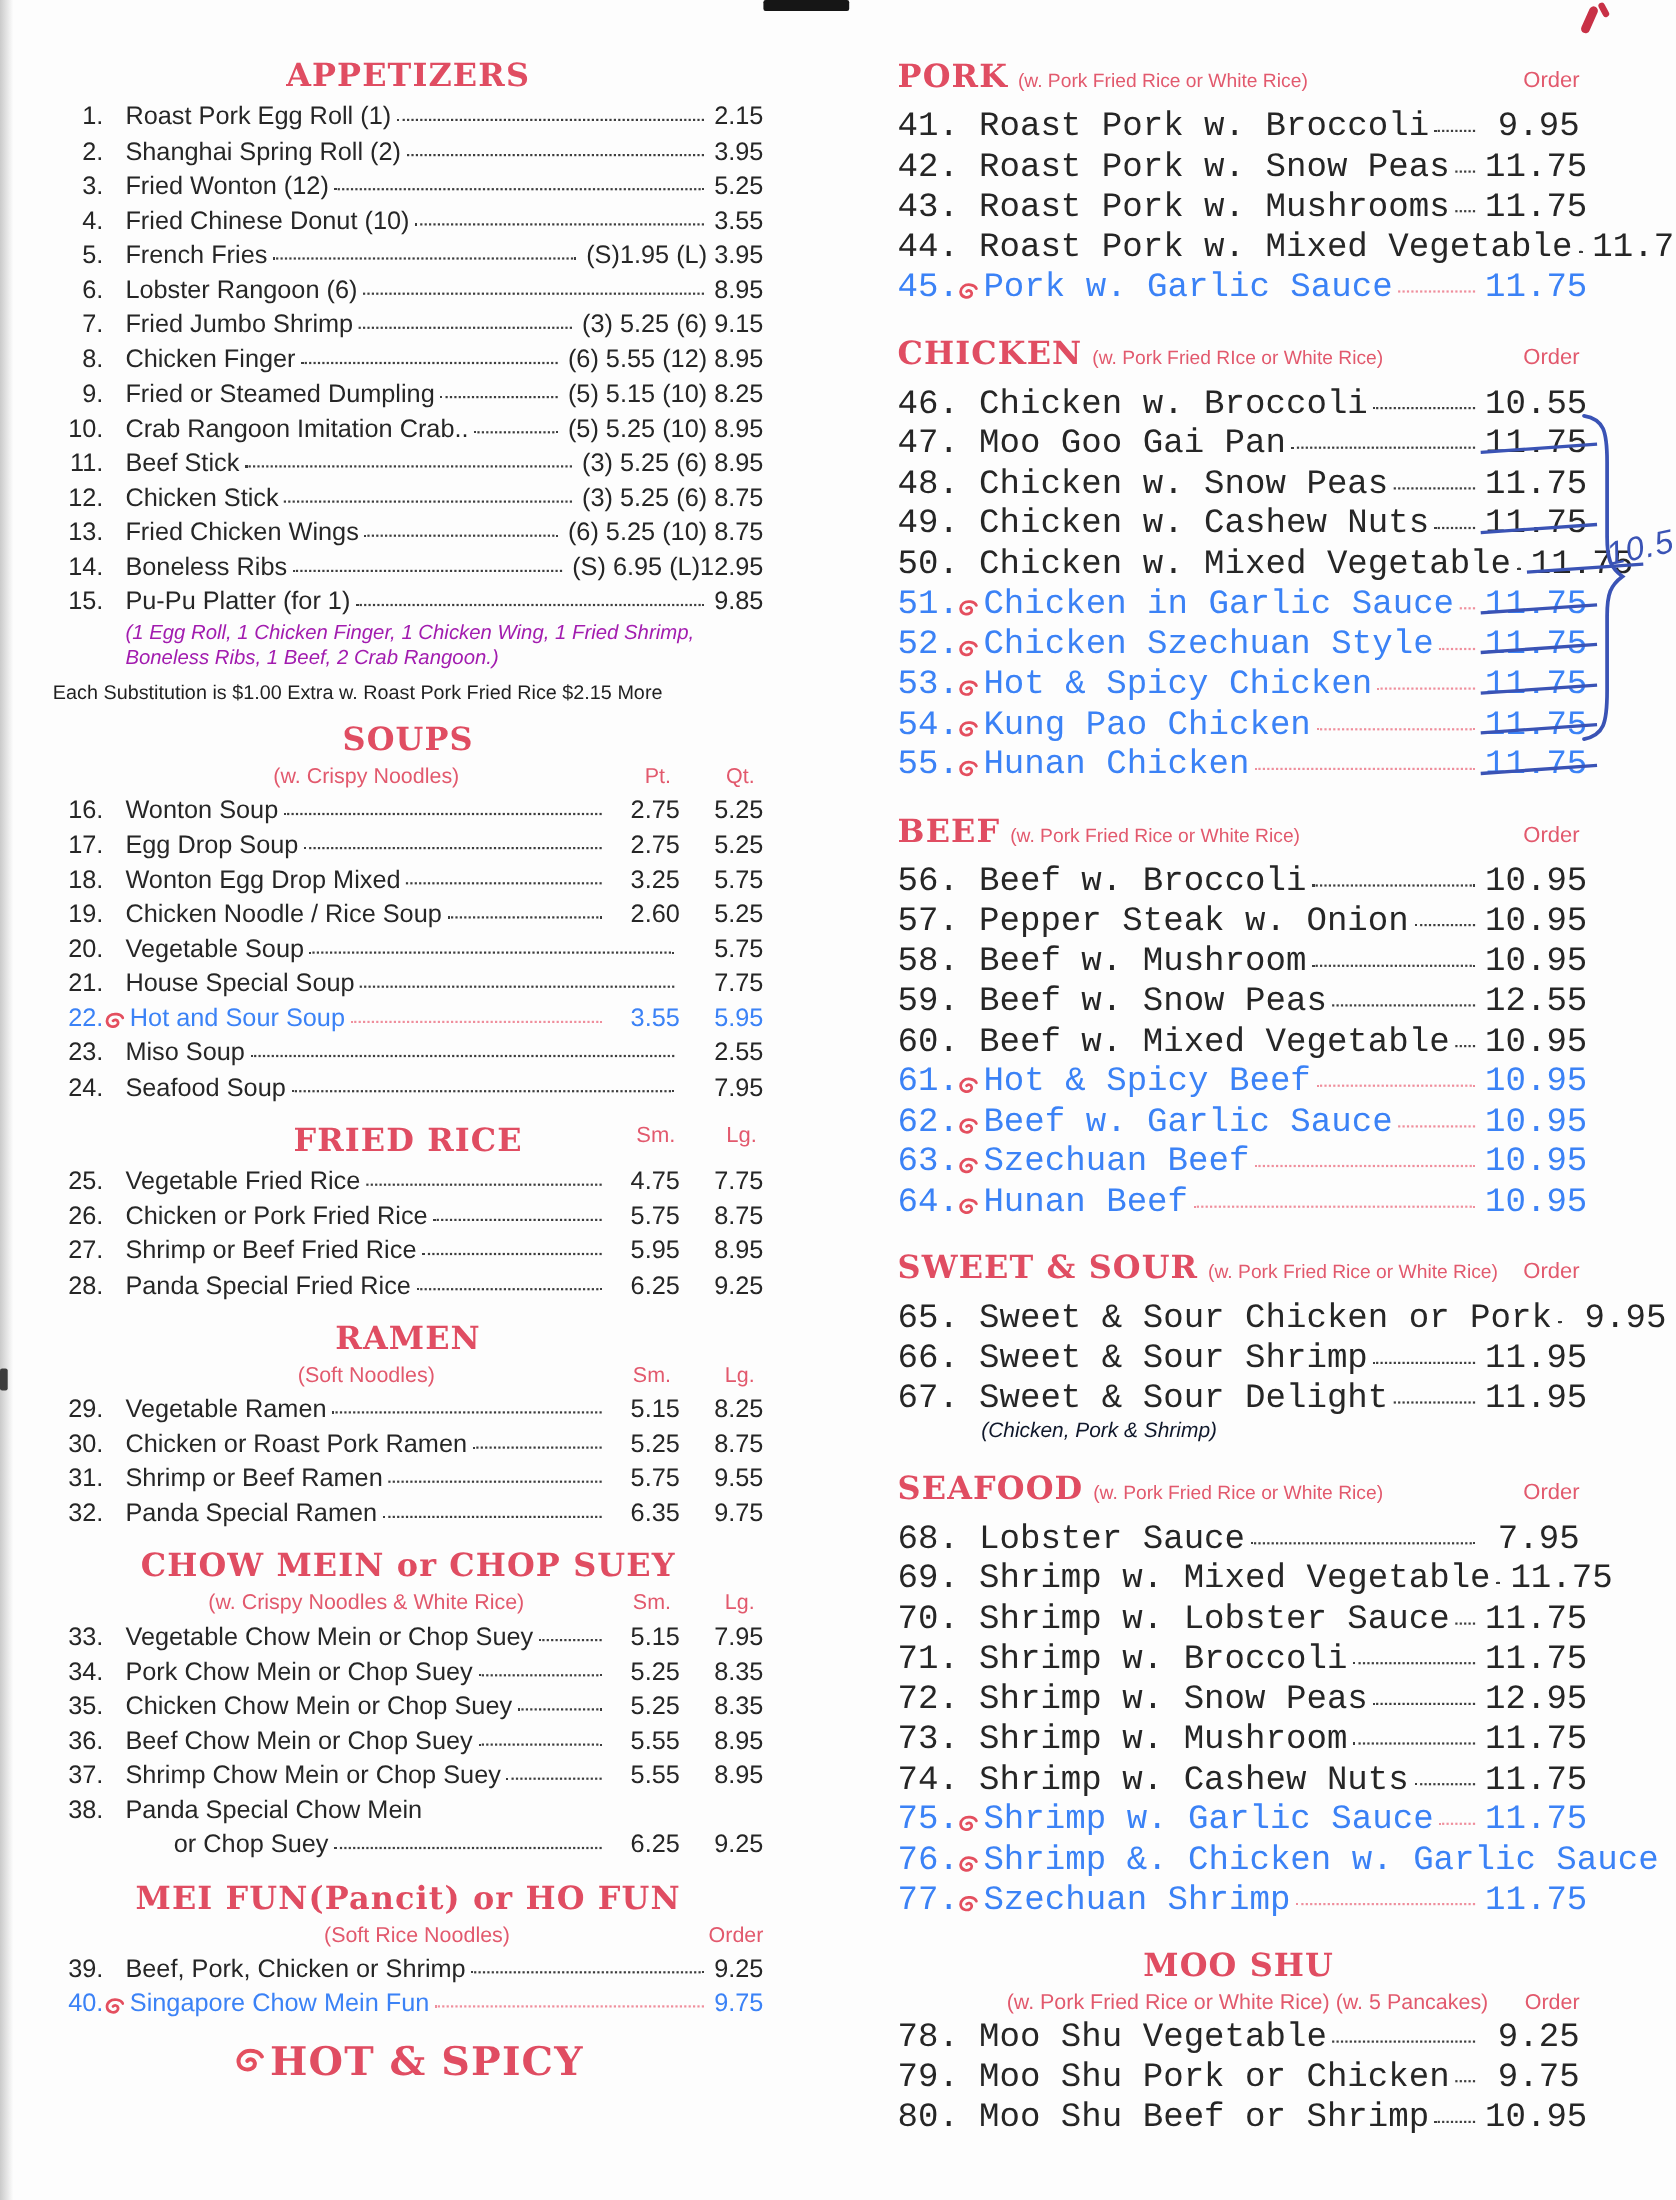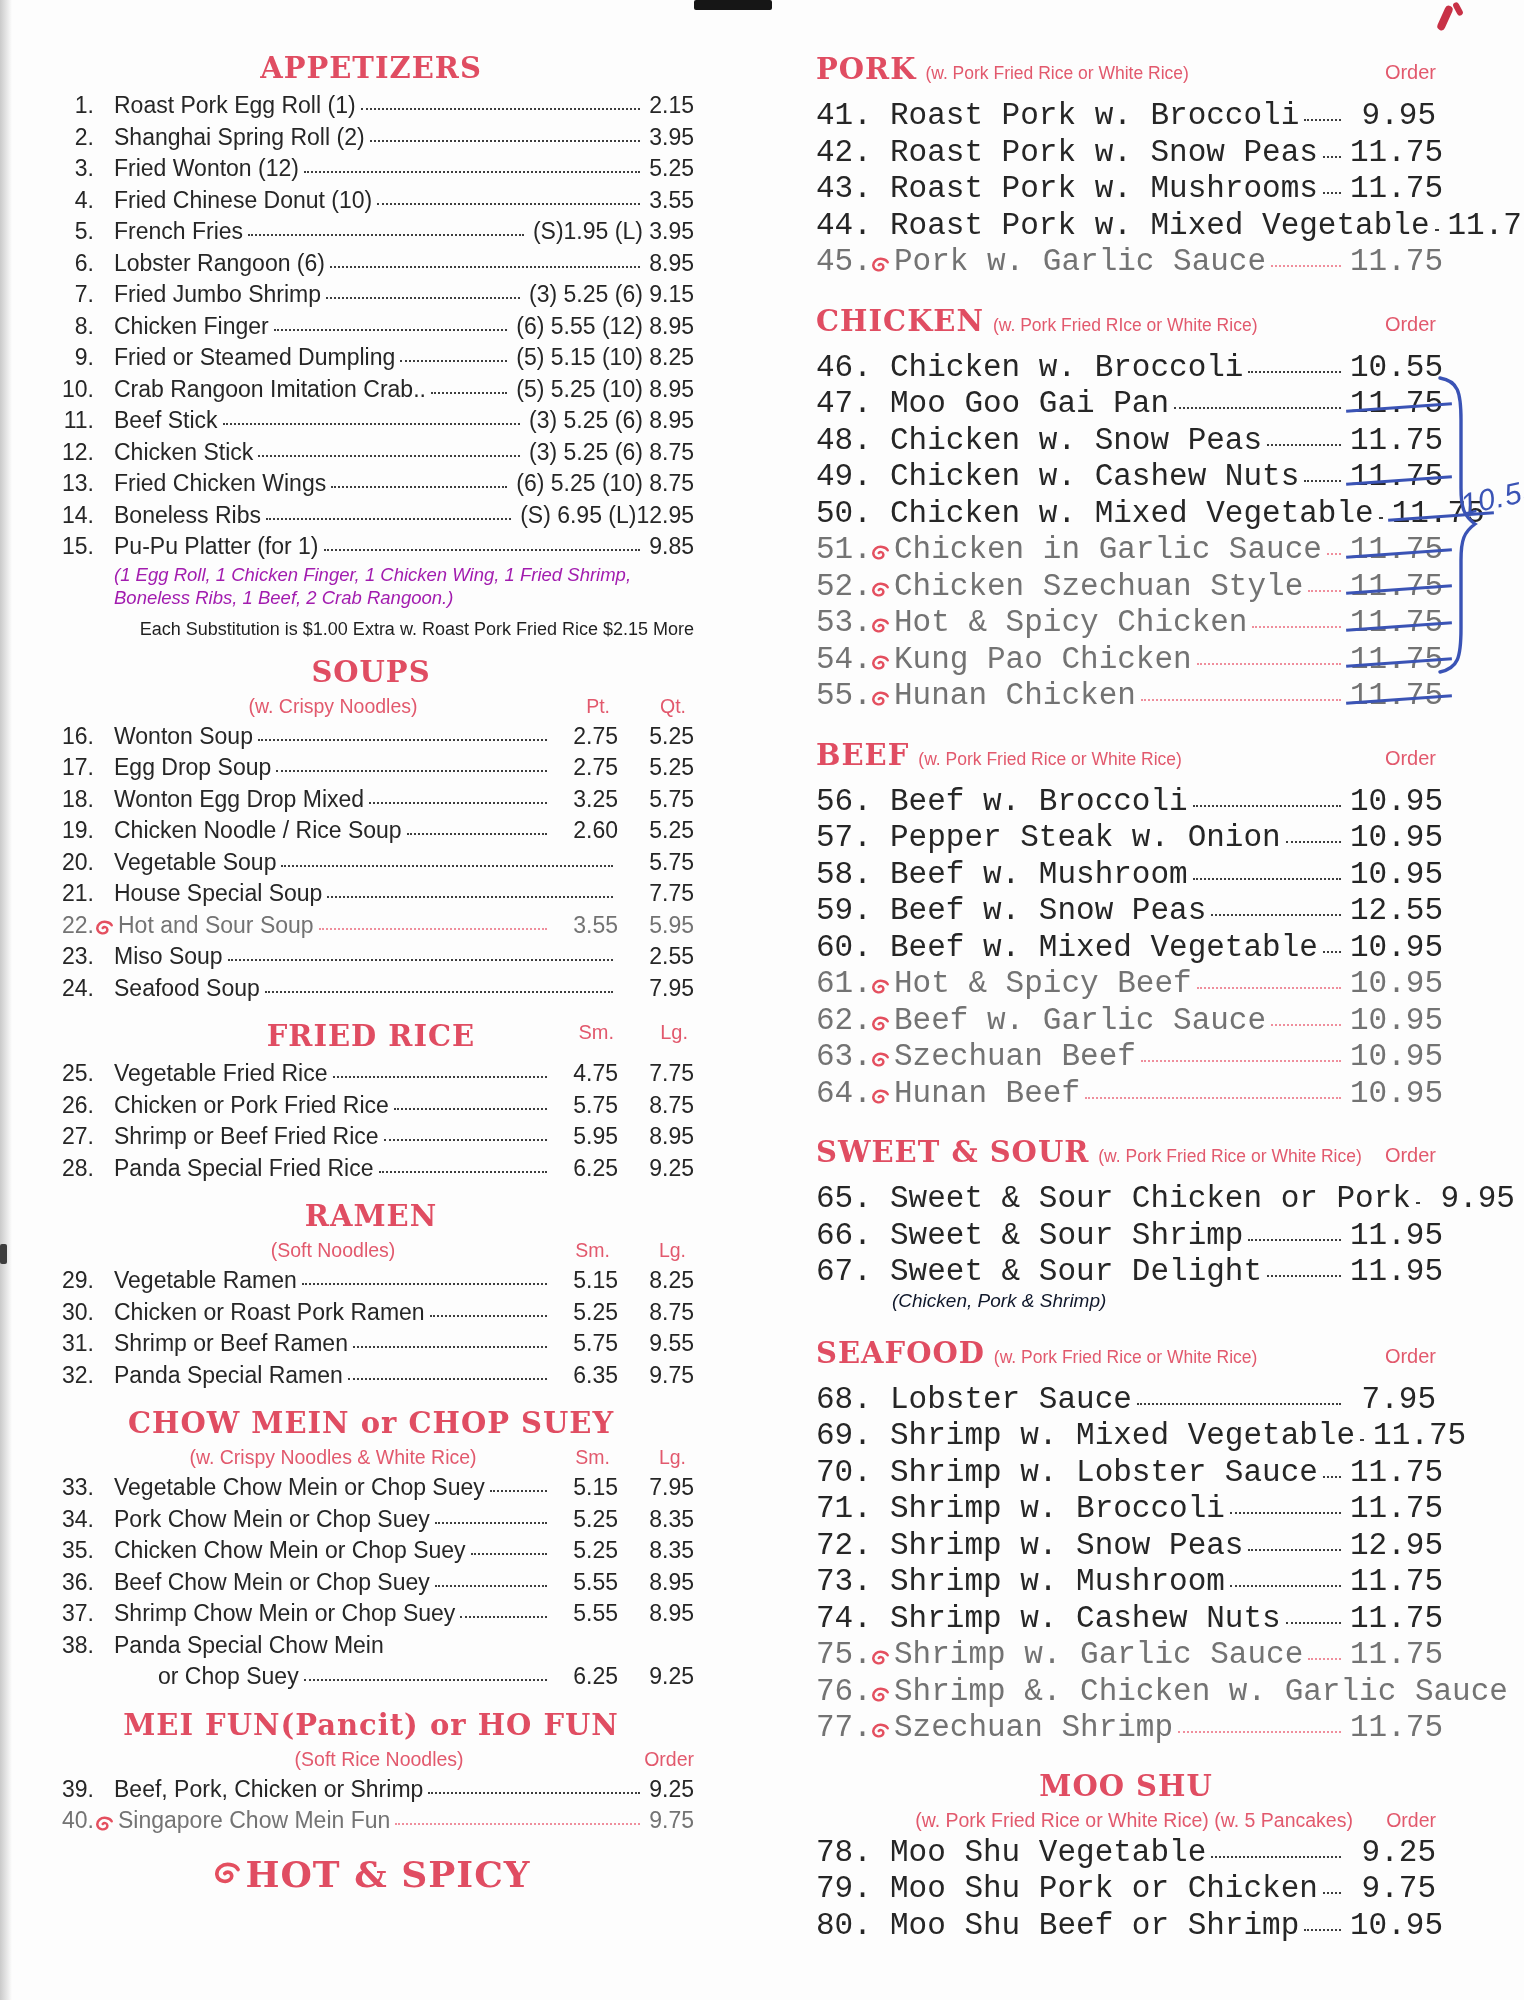--- a/index.html
+++ b/index.html
@@ -42,33 +42,33 @@
   .num { flex:none; width:46px; text-align:right; margin-right:20px; }
   .col-right .num { width:54px; margin-right:20px; }
   .iname { flex:none; white-space:nowrap; }
   .iname2 { margin-left:44px; }
   .dots { flex:1 1 6px; min-width:4px; margin:0 5px; border-bottom:2.5px dotted #3d3d3d; transform:translateY(-3px); }
   .pcol { flex:none; text-align:right; }
   .p1 { width:66px; } .p2 { width:76px; }
   .price { flex:none; margin-left:4px; white-space:nowrap; }
   .col-right .price { width:86px; text-align:right; }
 
-  .spicy { color:#737373; }
+  .spicy { color:#3b82f6; }
   .spicy .dots { border-color:#ef8e9c; }
   .spicy .num { margin-right:0; }
   .spicy-ico { flex:none; width:24px; color:#e44f5f; align-self:center; transform:translateY(3px); }
   .spicy-ico svg { display:block; }
 
   .struck { position:relative; }
   .struck::after { content:""; position:absolute; left:-4px; right:-16px; top:54%;
     border-top:3px solid #3a53b5; transform:rotate(-4deg); }
 
   .note-row { font-size:19px; font-style:italic; margin-left:76px; line-height:25px; margin-top:-3px; color:#0f172a; }
   .footnote { font-size:18.5px; font-style:italic; margin-left:66px; line-height:23px; color:#a21caf; }
-  .sub-note { font-size:18px; text-align:right; margin-top:10px; color:#1f1f1f; }
+  .sub-note { font-size:18px; text-align:left; margin-top:10px; color:#1f1f1f; }
 
   .hot-footer { display:flex; justify-content:center; align-items:center; gap:10px; margin-top:16px;
     font-family:"DejaVu Serif","Liberation Serif",serif; font-weight:bold; font-size:36px; color:#e04d62; letter-spacing:1px; }
   .hot-footer .spicy-ico { transform:none; color:#e44f5f; }
   .hot-footer .spicy-ico svg { width:28px; height:23px; }
 
   .annot { position:absolute; left:586px; top:74px; width:160px; height:315px; pointer-events:none; }
   .annot svg.brace { position:absolute; left:36px; top:0; }
   .annot-price { position:absolute; left:58px; top:104px; transform:rotate(-12deg);
     color:#3a53b5; font-size:30px; font-style:italic; letter-spacing:1px; white-space:nowrap; }

